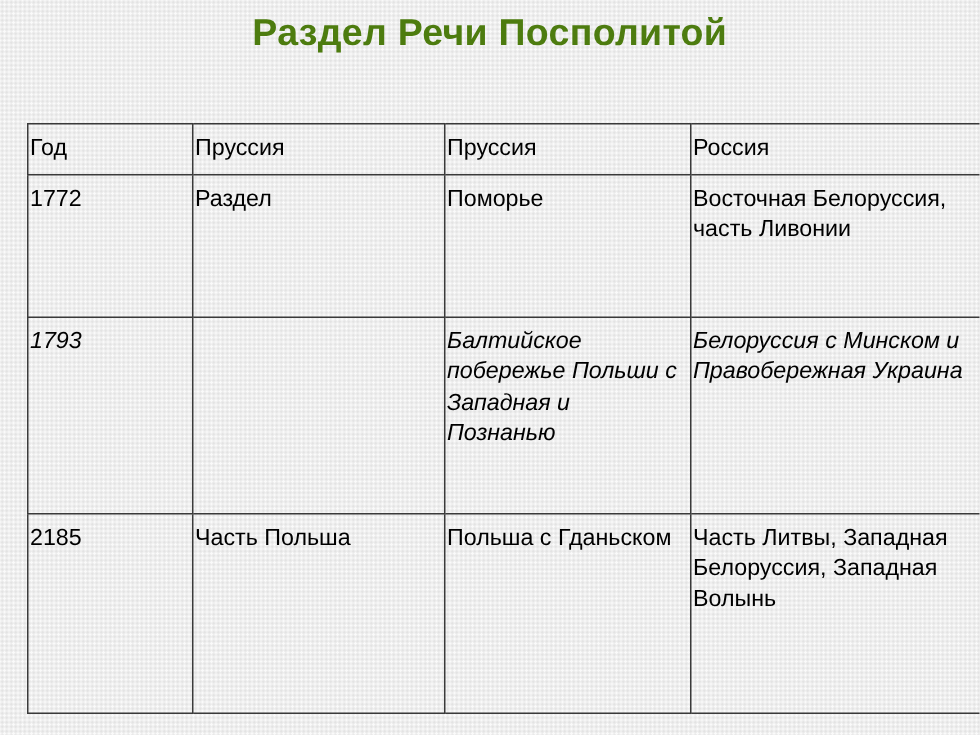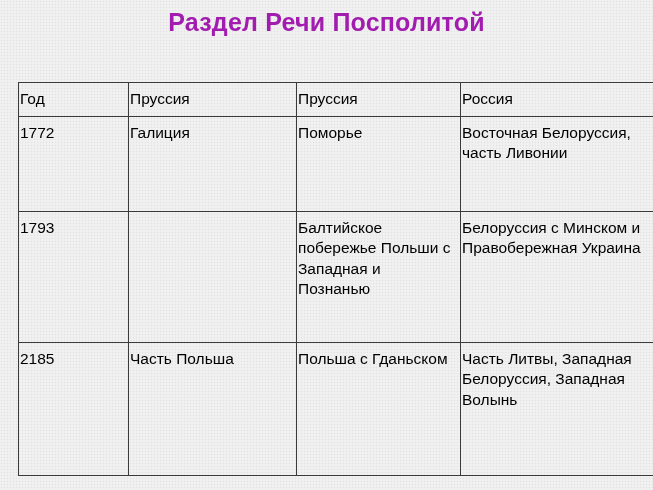--- a/index.html
+++ b/index.html
@@ -27,21 +27,21 @@
   }
   .slide-title {
     position: absolute;
     top: 8px;
     left: 0;
     width: 653px;
     text-align: center;
     font-size: 25px;
     font-weight: bold;
     letter-spacing: 0.2px;
-    color: #a21caf;
+    color: #4d7c0f;
   }
   .table-wrap {
     position: absolute;
     top: 82px;
     left: 18px;
     width: 616px;
   }
   table.data-table {
     border-collapse: collapse;
     width: 616px;
@@ -61,21 +61,21 @@
   }
   table.data-table thead td {
     height: 20px;
   }
   .col-year   { width: 100px; }
   .col-austria{ width: 158px; }
   .col-prussia{ width: 154px; }
   .col-russia { width: 204px; }
 
   .row-1772 td { height: 82px; }
-  .row-1793 td { height: 118px; }
+  .row-1793 td { height: 118px; font-style: italic; }
   .row-1795 td { height: 120px; }
 </style>
 </head>
 <body>
 
 <div class="slide">
 
   <div class="slide-title">Раздел Речи Посполитой</div>
 
   <div class="table-wrap">
@@ -84,21 +84,21 @@
         <tr>
           <td class="col-year">Год</td>
           <td class="col-austria">Пруссия</td>
           <td class="col-prussia">Пруссия</td>
           <td class="col-russia">Россия</td>
         </tr>
       </thead>
       <tbody>
         <tr class="row-1772">
           <td class="col-year">1772</td>
-          <td class="col-austria">Галиция</td>
+          <td class="col-austria">Раздел</td>
           <td class="col-prussia">Поморье</td>
           <td class="col-russia">Восточная Белоруссия, часть Ливонии</td>
         </tr>
         <tr class="row-1793">
           <td class="col-year">1793</td>
           <td class="col-austria"></td>
           <td class="col-prussia">Балтийское побережье Польши с Западная и Познанью</td>
           <td class="col-russia">Белоруссия с Минском и Правобережная Украина</td>
         </tr>
         <tr class="row-1795">

